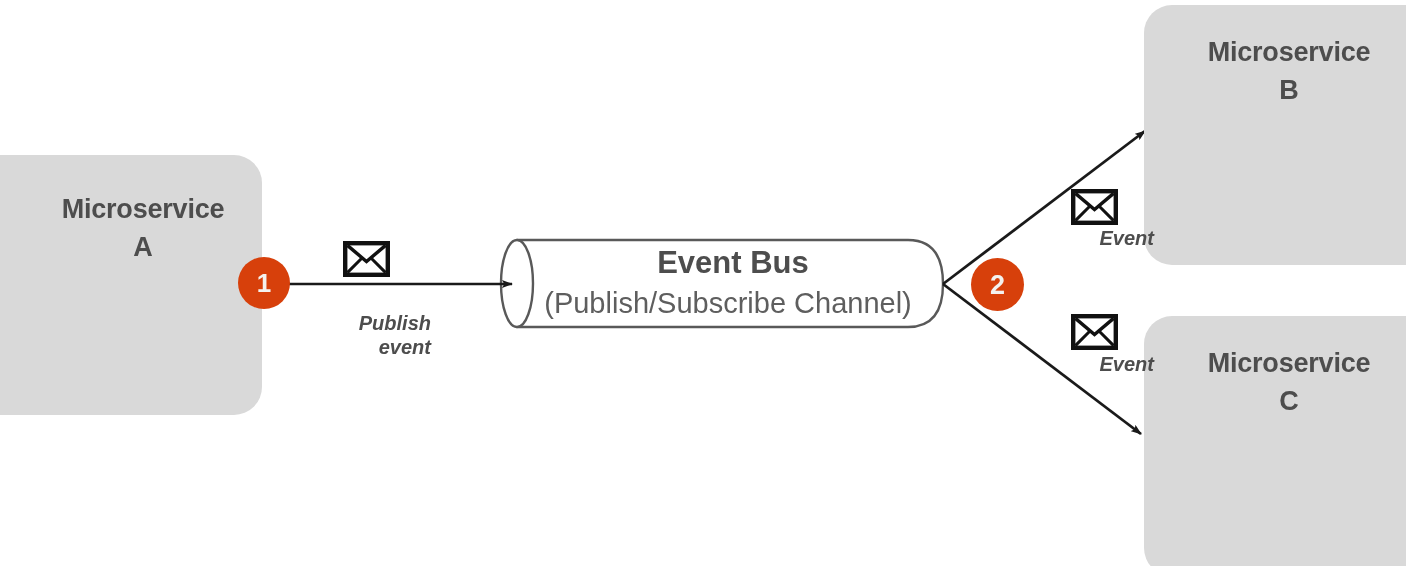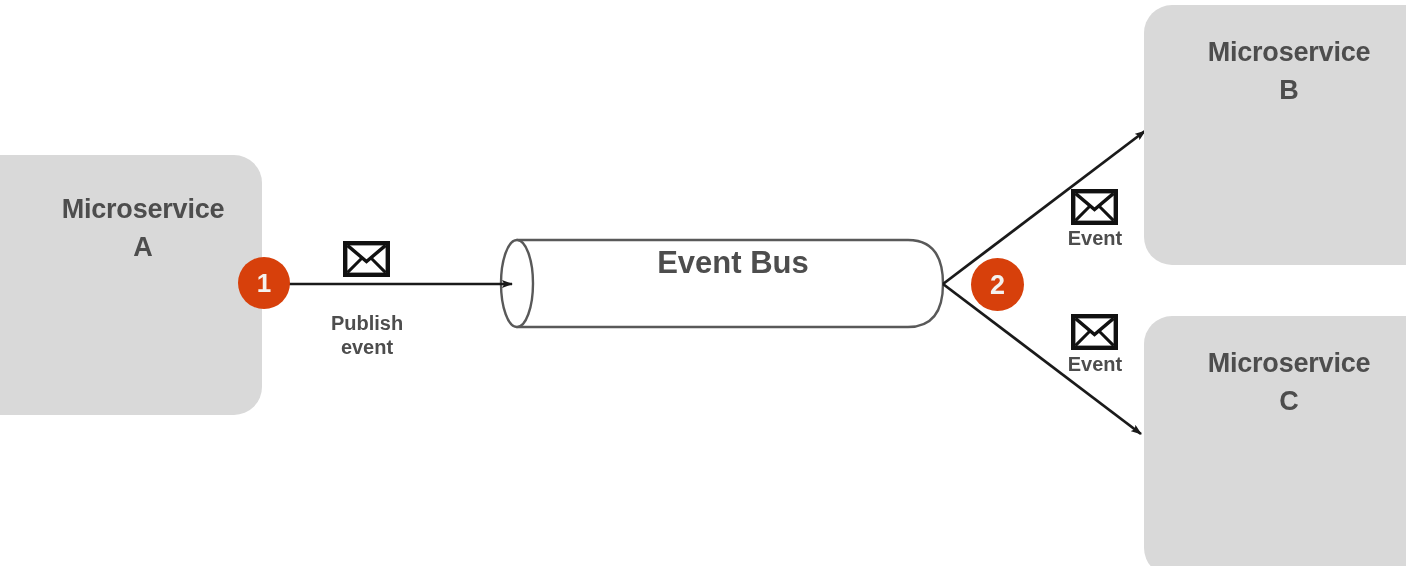--- a/index.html
+++ b/index.html
@@ -101,22 +101,23 @@
   #envelope-b       { left: 1071px; top: 189px; }
   #envelope-c       { left: 1071px; top: 314px; }
 
   
   .flow-label {
     position: absolute;
     color: #4d4d4d;
     font-weight: bold;
     font-size: 20px;
     line-height: 24px;
-    text-align: center;
+    text-align: right;
     white-space: pre-line;
+    font-style: italic;
   }
   #label-publish-event {
     left: 303px;
     top: 288px;
     width: 128px;
     margin-top: 23px;
   }
   #label-event-b {
     left: 1036px;
     top: 226px;
@@ -185,20 +186,21 @@
     <div class="service-label">Microservice
 B</div>
   </div>
 
   <div id="box-c" class="service-box">
     <div class="service-label">Microservice
 C</div>
   </div>
 
   <div id="bus-title">Event Bus</div>
+  <div id="bus-subtitle">(Publish/Subscribe Channel)</div>
 
   <div id="badge-1" class="step-badge">1</div>
   <div id="badge-2" class="step-badge">2</div>
 
   <svg id="envelope-publish" class="envelope" width="47" height="36" viewBox="0 0 47 36">
     <rect x="2.2" y="2.2" width="42.6" height="31.6" fill="#ffffff" stroke="#111111" stroke-width="4.4"></rect>
     <path d="M4.4,4.4 L23.5,20.5 L42.6,4.4" fill="none" stroke="#111111" stroke-width="3.4"></path>
     <path d="M4.4,31.6 L18.5,17.5 M42.6,31.6 L28.5,17.5" fill="none" stroke="#111111" stroke-width="3.0"></path>
   </svg>
 

